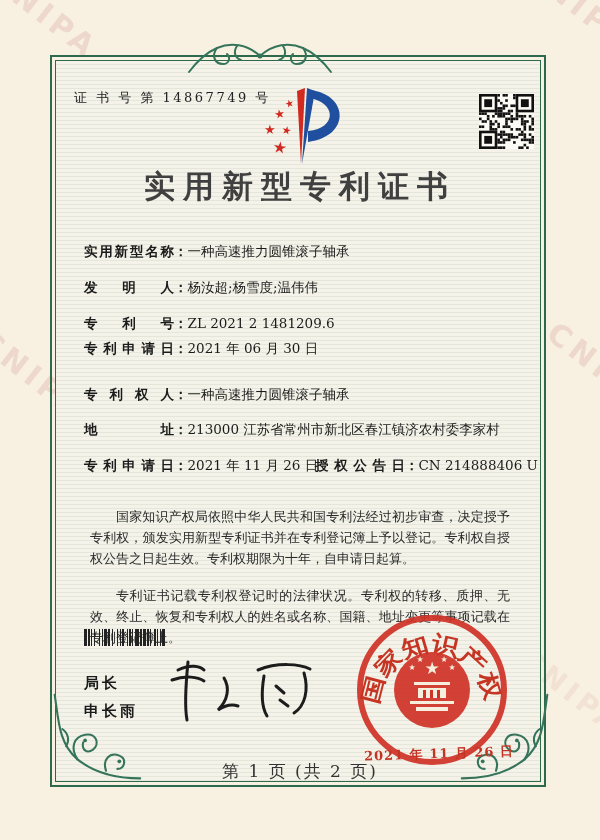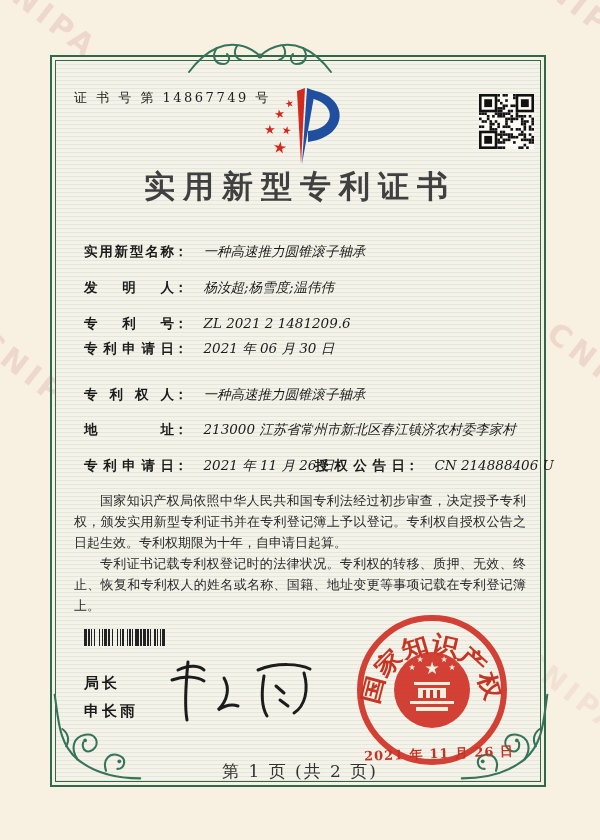--- a/index.html
+++ b/index.html
@@ -29,26 +29,26 @@
   .cert-no{position:absolute; left:74px; top:89px; font-size:13px; letter-spacing:2.5px; color:#222;}
   .logo{position:absolute; left:248px; top:84px; width:112px; height:84px;}
   .qr{position:absolute; left:479px; top:94px; width:55px; height:55px; background:#fdfbf5;}
   .title{
     position:absolute; left:0; right:0; top:166px; text-align:center;
     font-size:31px; font-weight:700; letter-spacing:8px; color:#404040;
   }
   .field-row{position:absolute; left:84px; font-size:13.5px; white-space:nowrap; color:#1b1b1b;}
   .f-label{display:inline-block; width:90px; text-align:justify; text-align-last:justify; font-weight:600;}
   .f-colon{font-weight:600;}
-  .f-value{margin-left:16px;font-style:italic;}
+  .f-value{margin-left:0;}
   .body-text{
     position:absolute; left:74px; top:490px; width:452px;
     font-size:13px; line-height:1.62; text-align:justify; color:#2a2a2a;
   }
-  .body-text p{margin:0; text-indent:2em;}
+  .body-text p{margin:16px; text-indent:2em;}
   .barcode{position:absolute; left:84px; top:629px; width:218px; height:17px; display:flex; align-items:stretch;}
   .barcode span{display:block; height:100%;}
   .director-title{position:absolute; left:84px; top:674px; font-size:15px; font-weight:700; letter-spacing:3px; color:#1b1b1b;
     font-family:"DejaVu Sans","Liberation Sans",sans-serif;}
   .director-name{position:absolute; left:84px; top:702px; font-size:15px; font-weight:700; letter-spacing:3px; color:#1b1b1b;
     font-family:"DejaVu Sans","Liberation Sans",sans-serif;}
   .signature{position:absolute; left:158px; top:652px; width:165px; height:80px;}
   .seal{position:absolute; left:352px; top:610px; width:160px; height:160px;}
   .seal-date{
     position:absolute; left:364px; top:745px; font-size:13px; font-weight:700;

